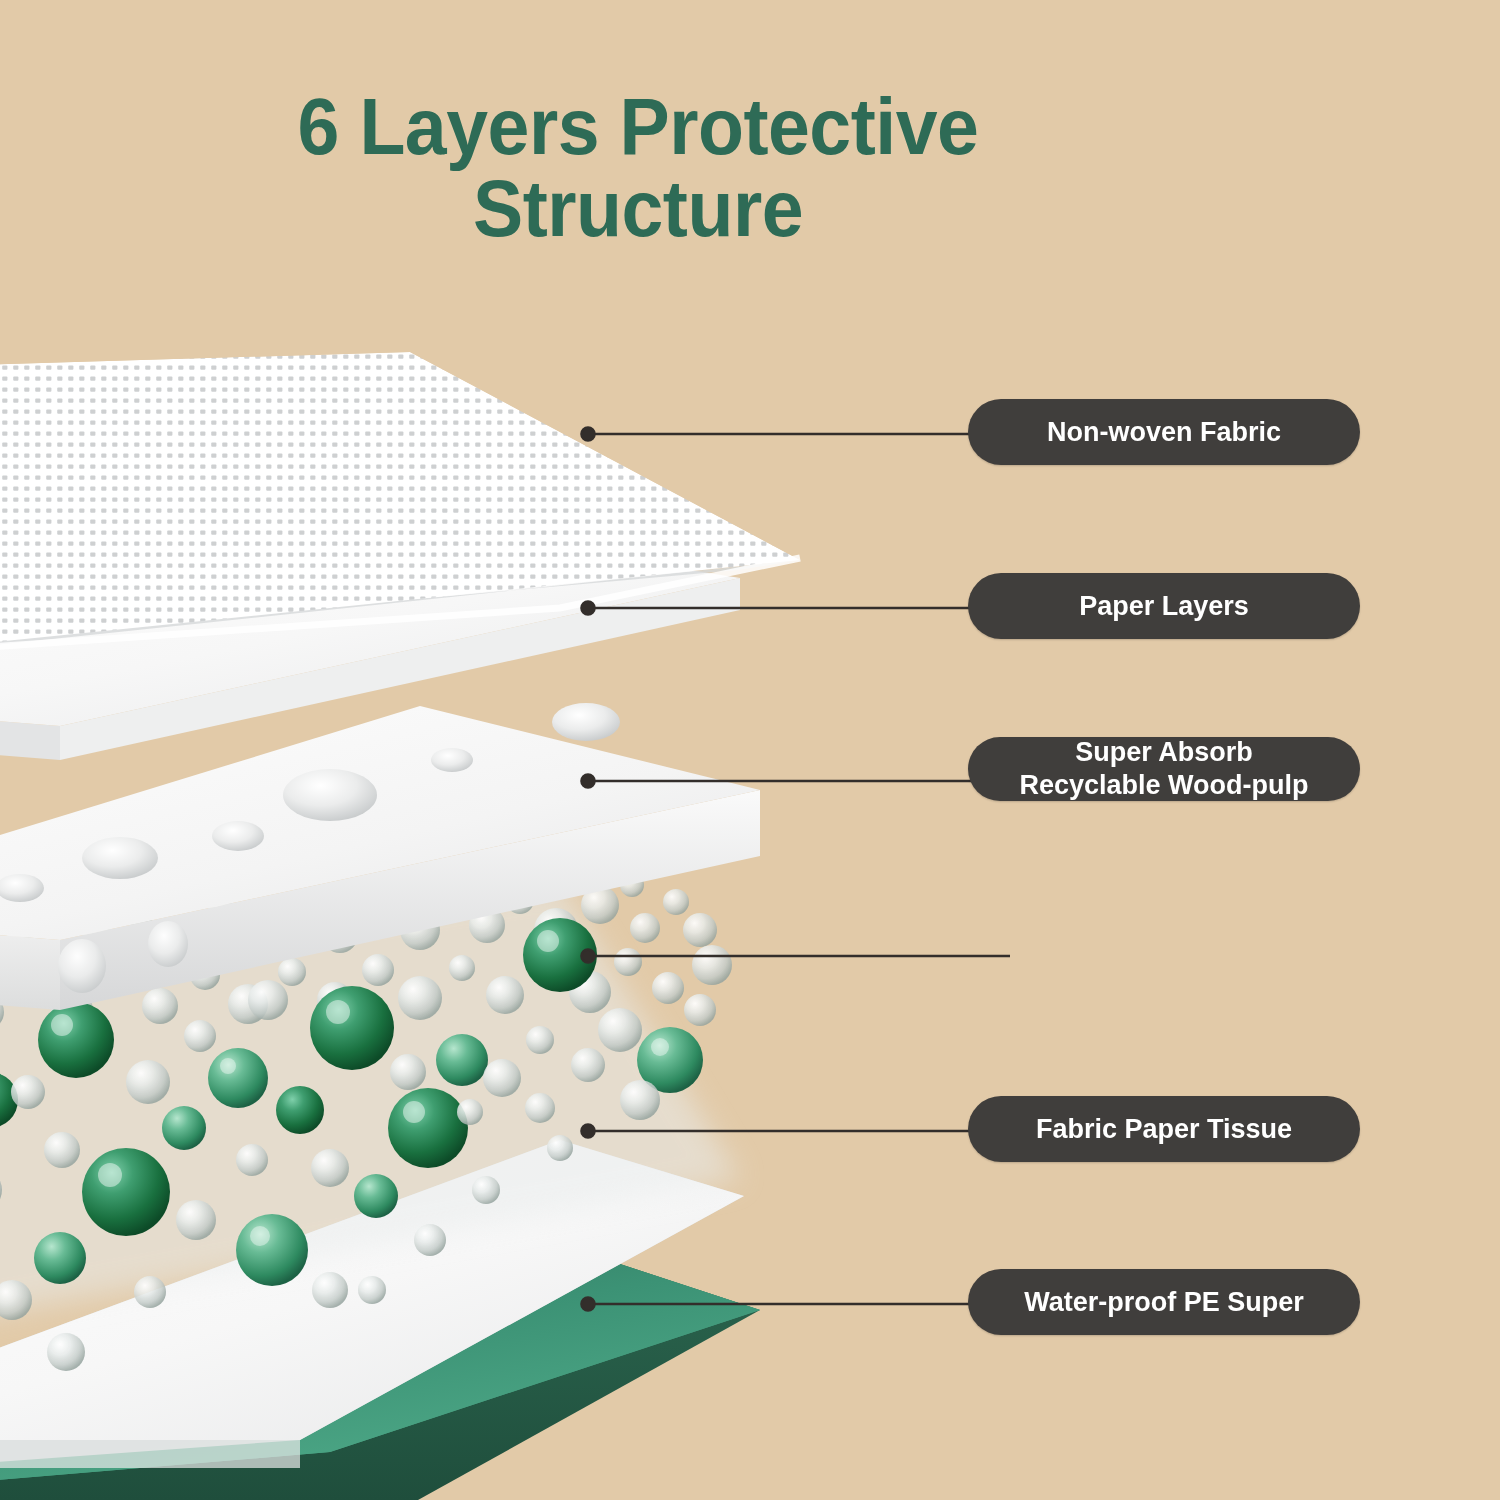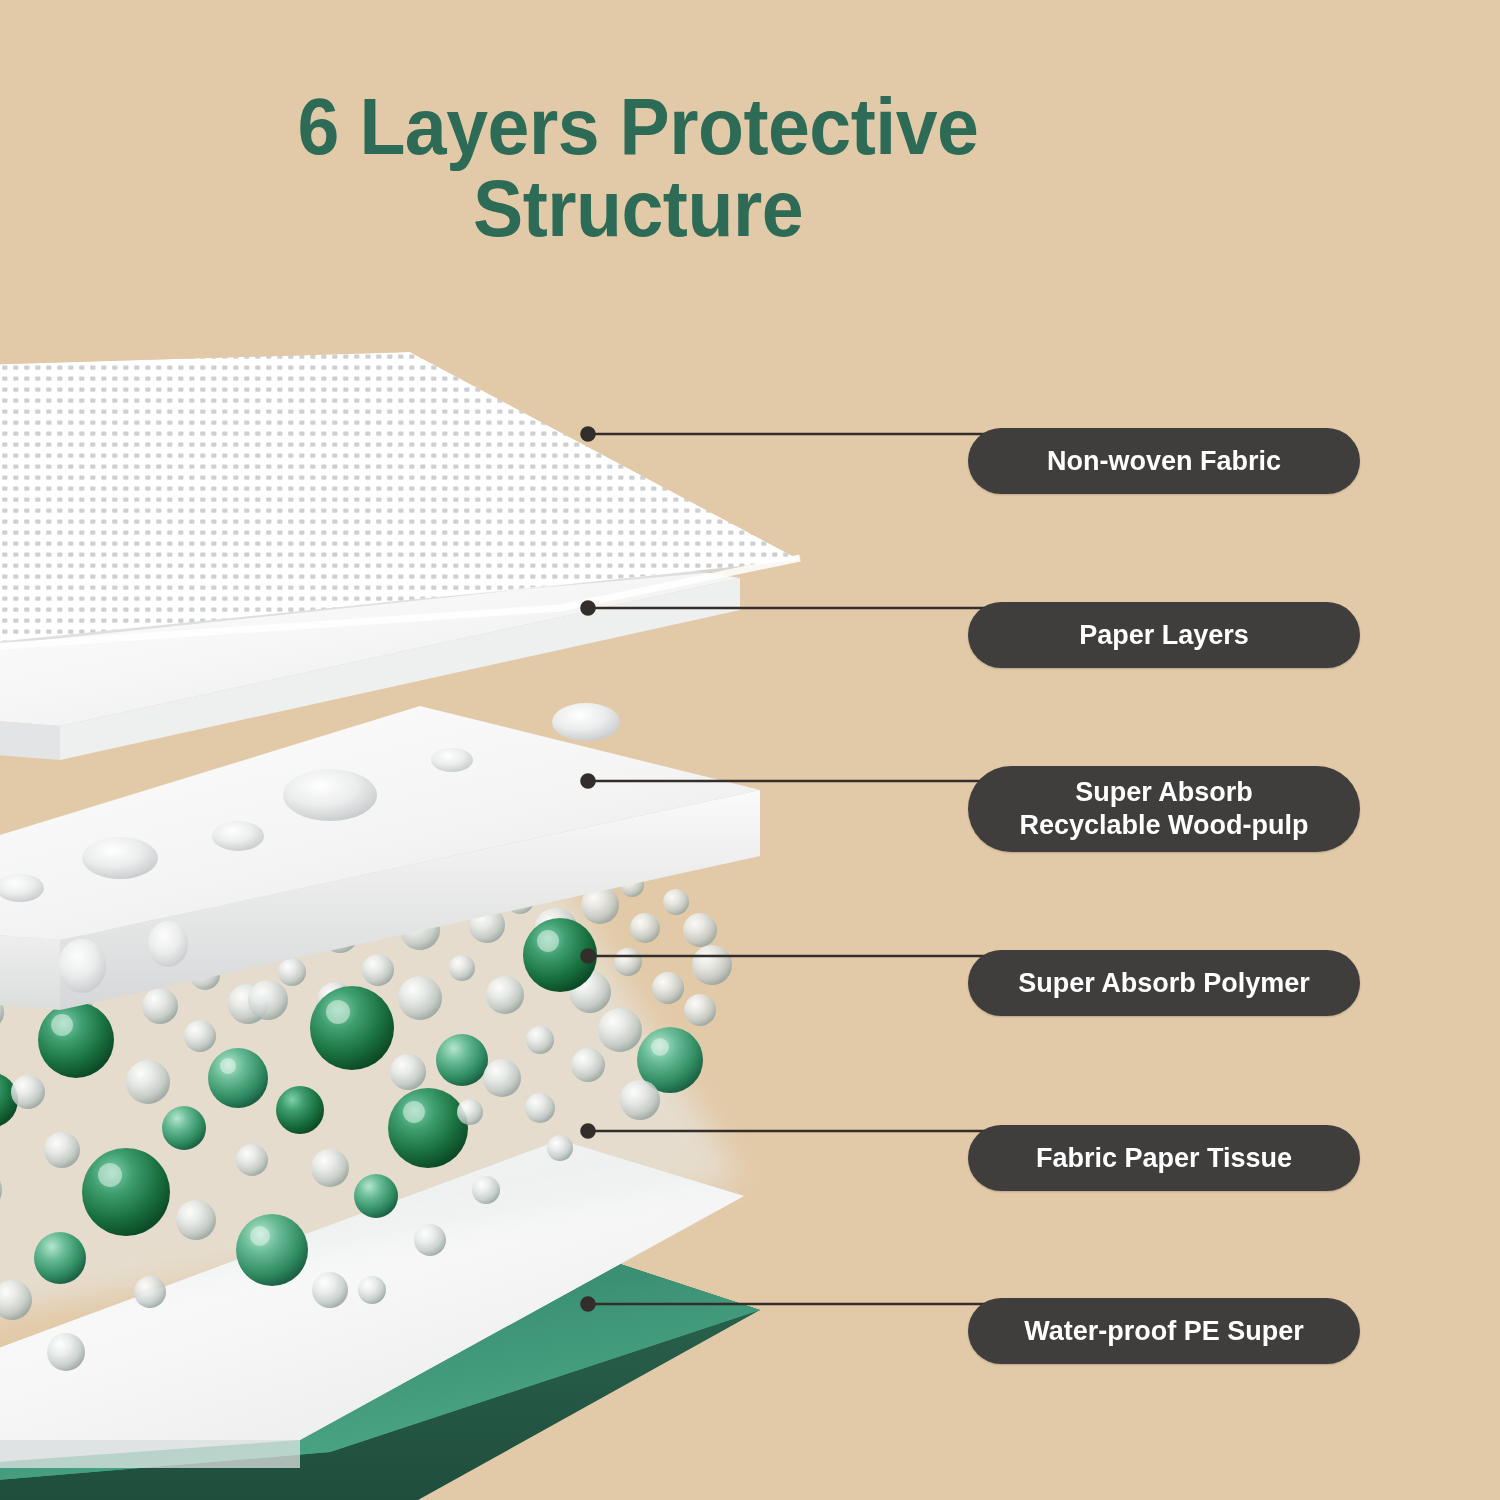--- a/index.html
+++ b/index.html
@@ -47,24 +47,23 @@
     display:flex;
     align-items:center;
     justify-content:center;
     text-align:center;
     font-weight:bold;
     font-size:27px;
     line-height:33px;
     padding:0 16px;
     z-index:35;
     box-shadow:0 1px 2px rgba(0,0,0,.18);
-    margin-top:29px;
   }
   .pill.one-line{ height:66px; }
-  .pill.two-line{ height:86px; }
+  .pill.two-line{ height:64px; }
   .pill span{ display:block; white-space:pre-line; }
 </style>
 </head>
 <body>
 
 <div id="stage">
 
   <svg id="art" viewBox="0 0 1500 1500">
     <defs>
 
@@ -355,23 +354,20 @@
 
   <div class="pill one-line" style="top:573px">
     <span>Paper Layers</span>
   </div>
 
   <div class="pill two-line" style="top:737px">
     <span>Super Absorb
 Recyclable Wood-pulp</span>
   </div>
 
-  <div class="pill one-line" style="top:921px">
-    <span>Super Absorb Polymer</span>
-  </div>
 
   <div class="pill one-line" style="top:1096px">
     <span>Fabric Paper Tissue</span>
   </div>
 
   <div class="pill one-line" style="top:1269px">
     <span>Water-proof PE Super</span>
   </div>
 
 </div>

